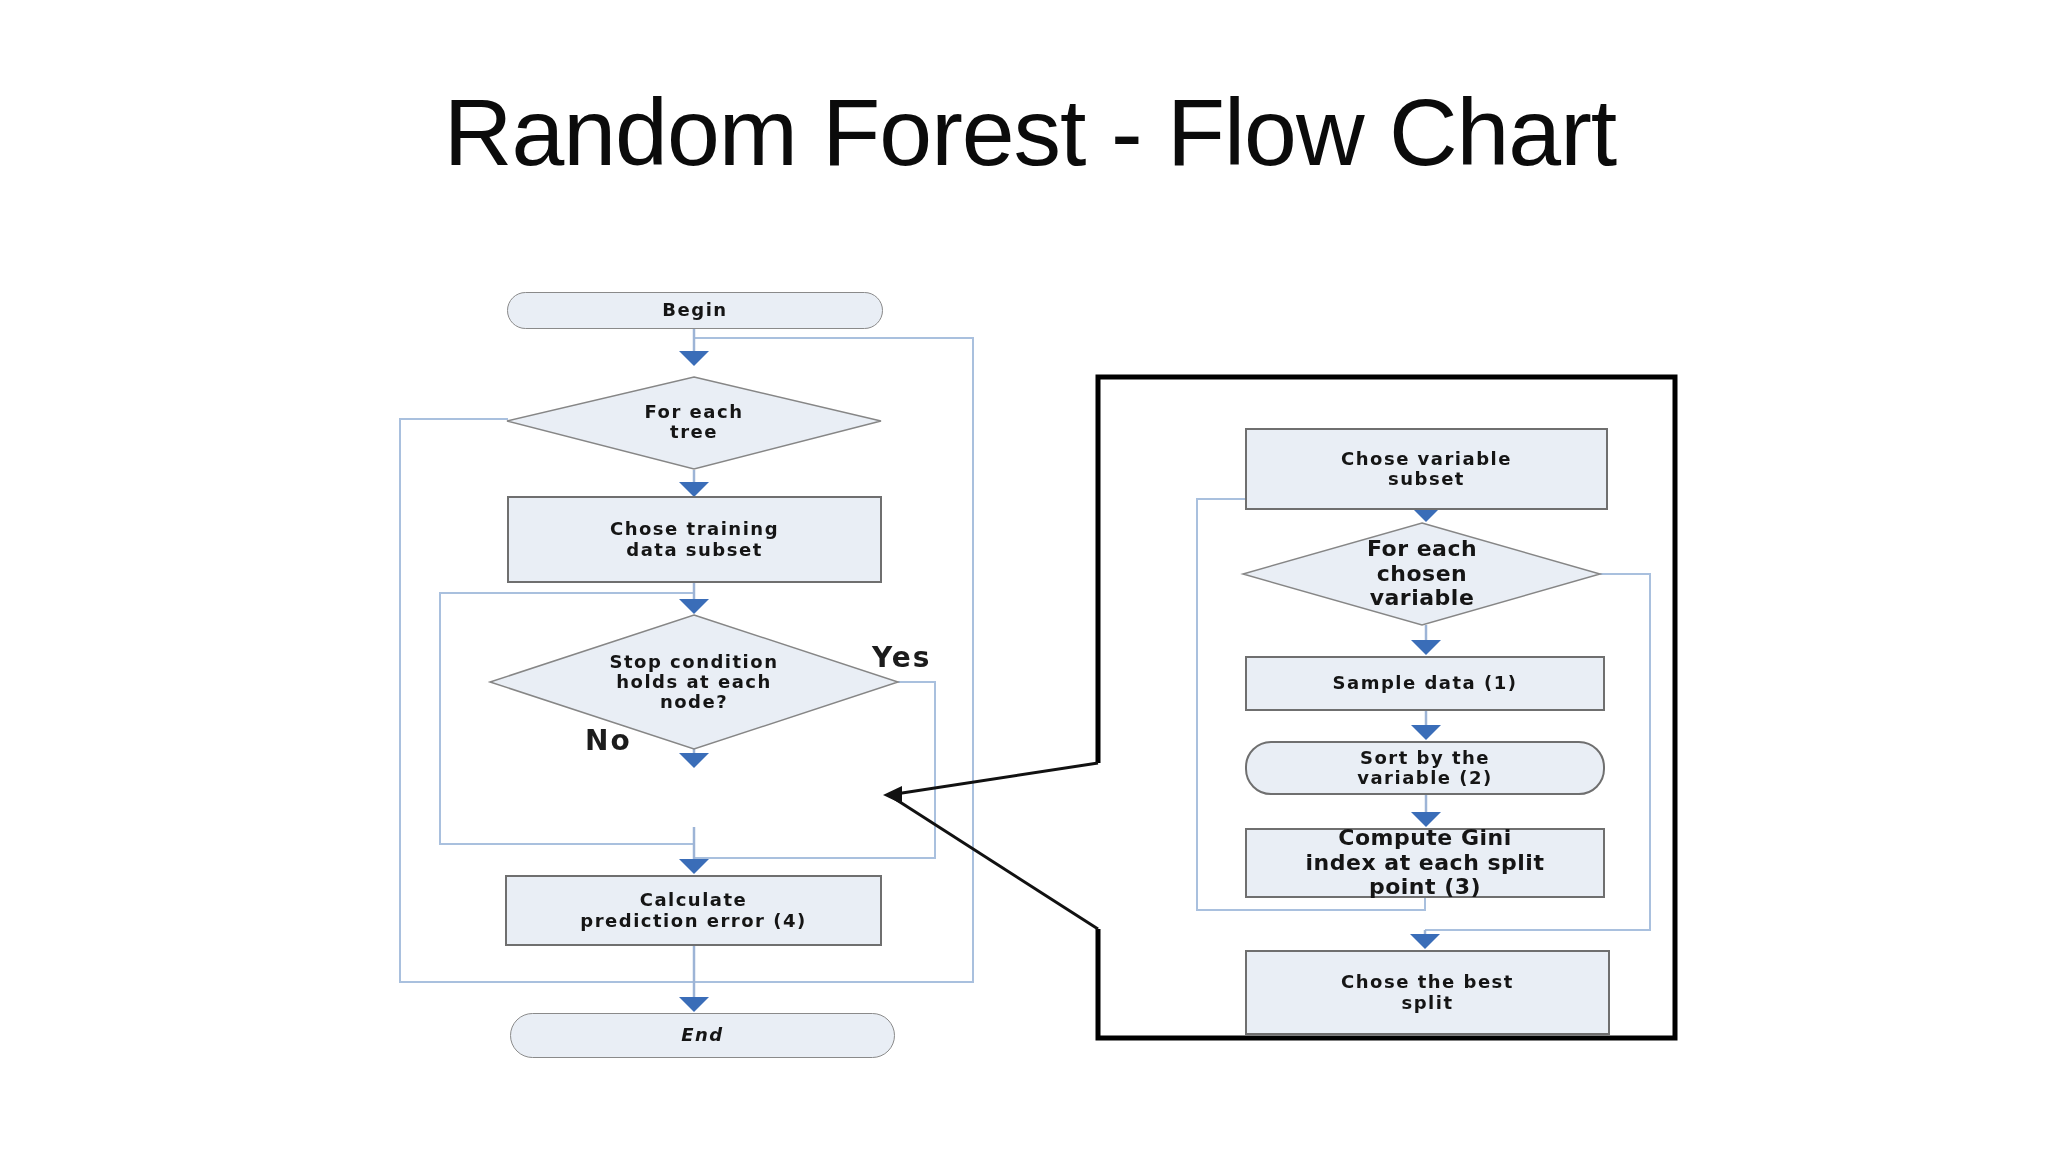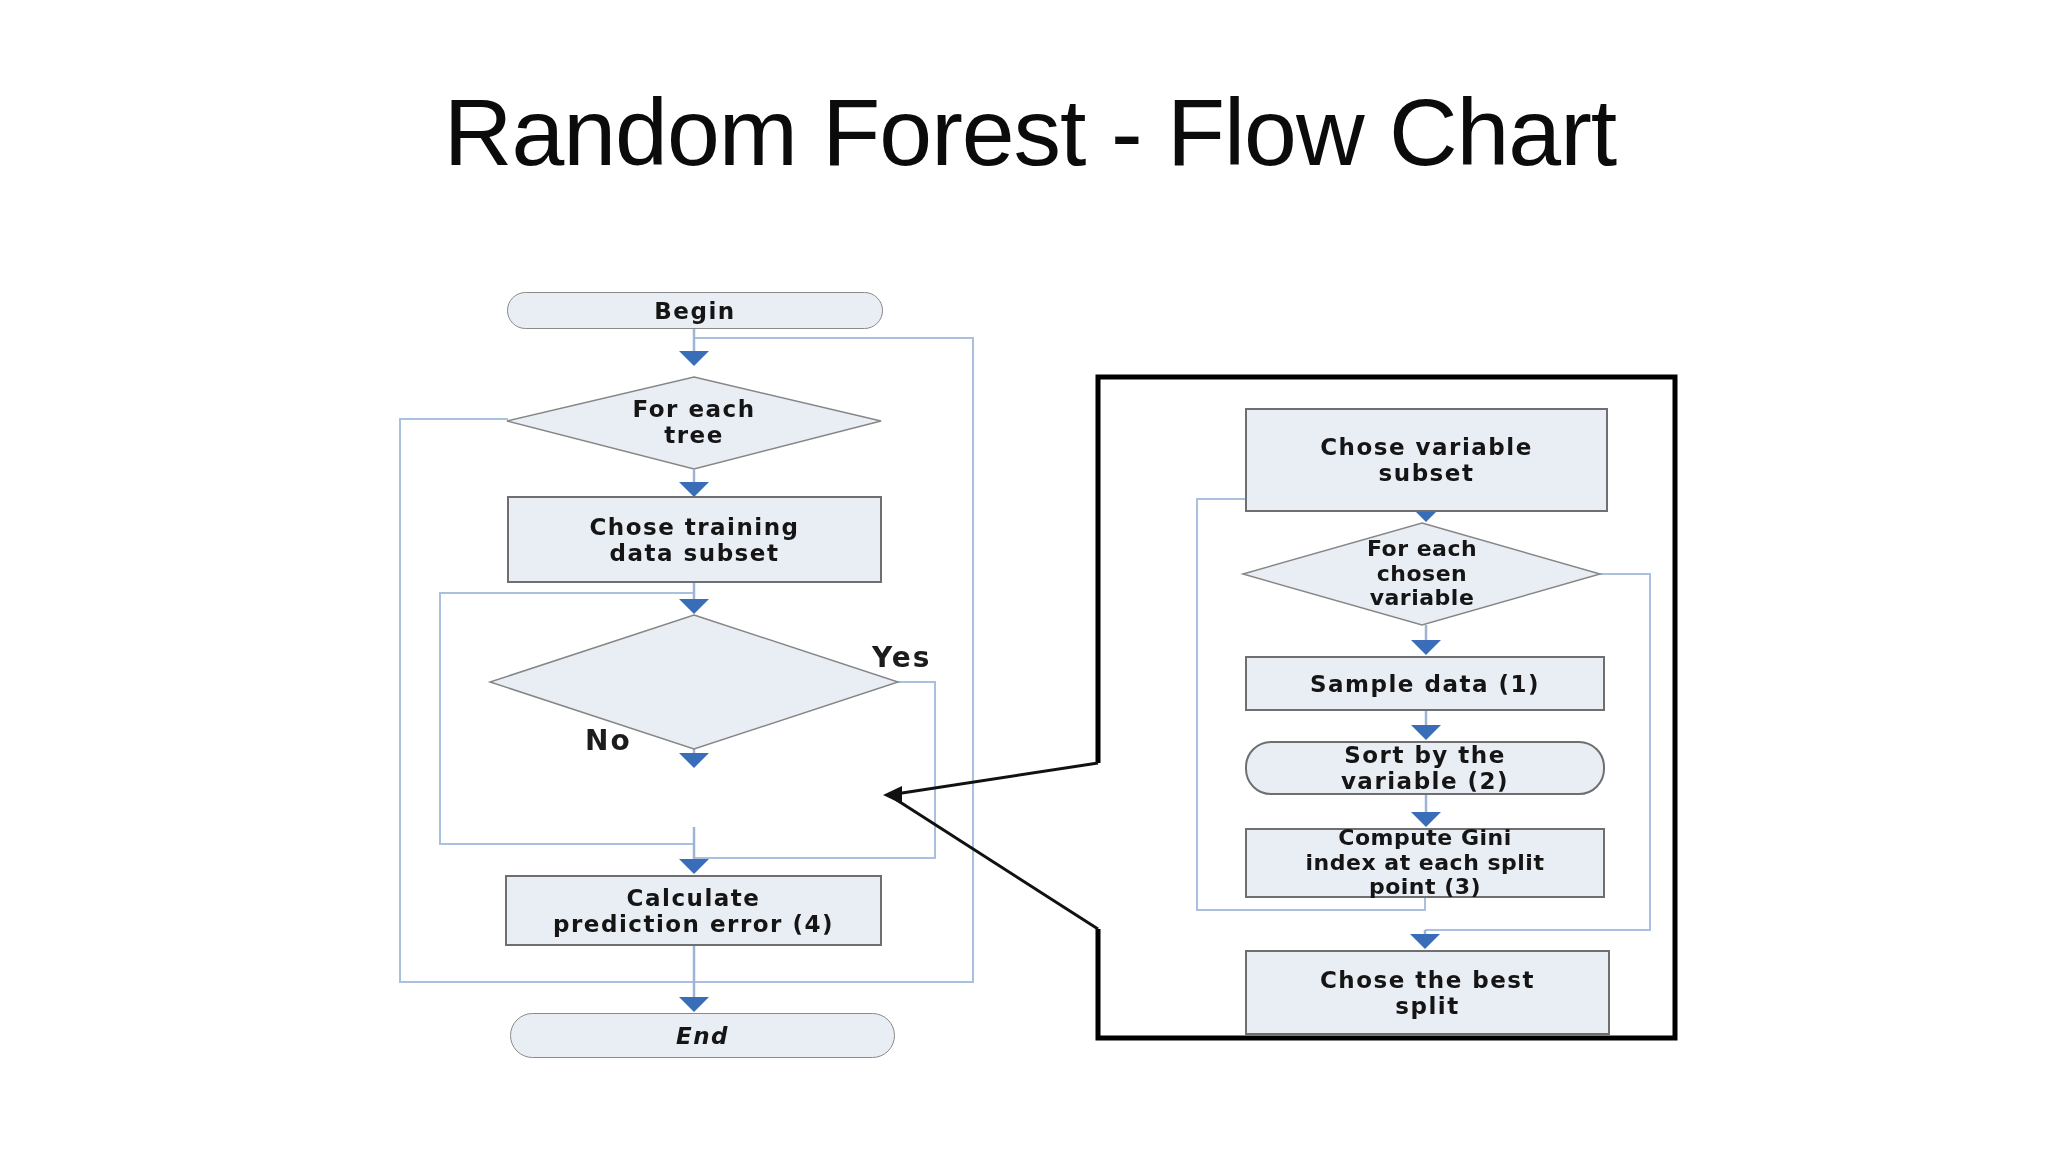--- a/index.html
+++ b/index.html
@@ -9,21 +9,21 @@
          font-family:"Liberation Sans",sans-serif;font-size:95px;font-weight:400;
          color:#0b0b0b;letter-spacing:-1px;white-space:nowrap;}
   svg.wires{position:absolute;left:0;top:0;width:2048px;height:1152px;}
   .loop{fill:none;stroke:#a9c0de;stroke-width:2px;}
   .stem{stroke:#9db4d6;stroke-width:2.5px;}
   .head{fill:#3a6db8;}
   .panel{fill:none;stroke:#000000;stroke-width:5px;}
   .callout{fill:none;stroke:#111111;stroke-width:3px;}
   .dia{fill:#e9eef5;stroke:#868686;stroke-width:1.5px;}
   .node{position:absolute;display:flex;flex-direction:column;align-items:center;justify-content:center;
-        font-weight:700;font-size:23px;color:#151515;letter-spacing:1.5px;line-height:1.13;
+        font-weight:700;font-size:18px;color:#151515;letter-spacing:1.5px;line-height:1.13;
         text-align:center;white-space:nowrap;}
   .rect{background:#e9eef5;border:2.5px solid #6f6f6f;box-sizing:border-box;}
   .term{background:#e9eef5;border:1.5px solid #8a8a8a;box-sizing:border-box;}
   .hilite{background:#4d7ec0;border:3px solid #5c6470;box-sizing:border-box;}
   .dtext{background:transparent;}
   .branch{position:absolute;font-weight:700;font-size:28px;color:#1c1c1c;letter-spacing:2px;}
   .small{font-size:22px;letter-spacing:0.5px;}
 </style>
 </head>
 <body>
@@ -89,35 +89,40 @@
   <div class="node dtext" style="left:534px;top:391px;width:320px;height:62px;">
     <div>For each</div>
     <div>tree</div>
   </div>
 
   <div class="node rect" style="left:507px;top:496px;width:375px;height:87px;">
     <div>Chose training</div>
     <div>data subset</div>
   </div>
 
+  <div class="node dtext" style="left:524px;top:641px;width:340px;height:82px;">
+    <div>Stop condition</div>
+    <div>holds at each</div>
+    <div>node?</div>
+  </div>
 
   <div class="branch" style="left:872px;top:641px;">Yes</div>
   <div class="branch" style="left:585px;top:724px;">No</div>
 
 
   <div class="node rect" style="left:505px;top:875px;width:377px;height:71px;">
     <div>Calculate</div>
     <div>prediction error (4)</div>
   </div>
 
   <div class="node term" style="left:510px;top:1013px;width:385px;height:45px;border-radius:23px;font-style:italic;">
     <div>End</div>
   </div>
 
-  <div class="node rect" style="left:1245px;top:408px;width:363px;height:104px;">
+  <div class="node rect" style="left:1245px;top:428px;width:363px;height:82px;">
     <div>Chose variable</div>
     <div>subset</div>
   </div>
 
   <div class="node dtext small" style="left:1282px;top:533px;width:280px;height:82px;">
     <div>For each</div>
     <div>chosen</div>
     <div>variable</div>
   </div>
 

